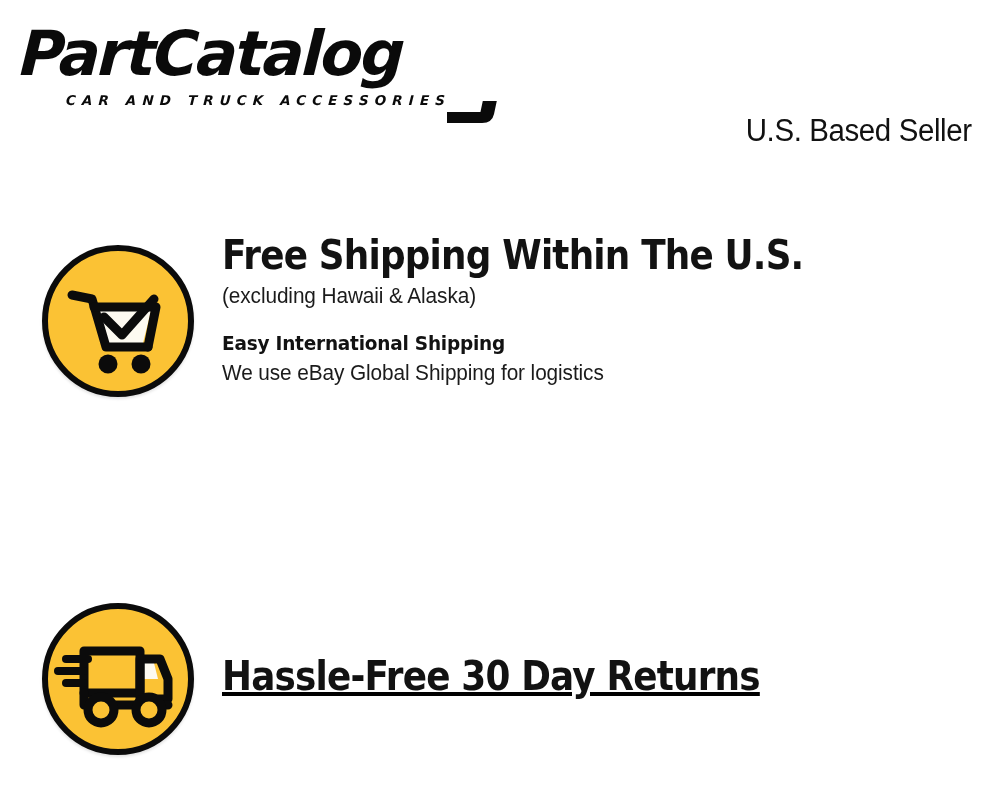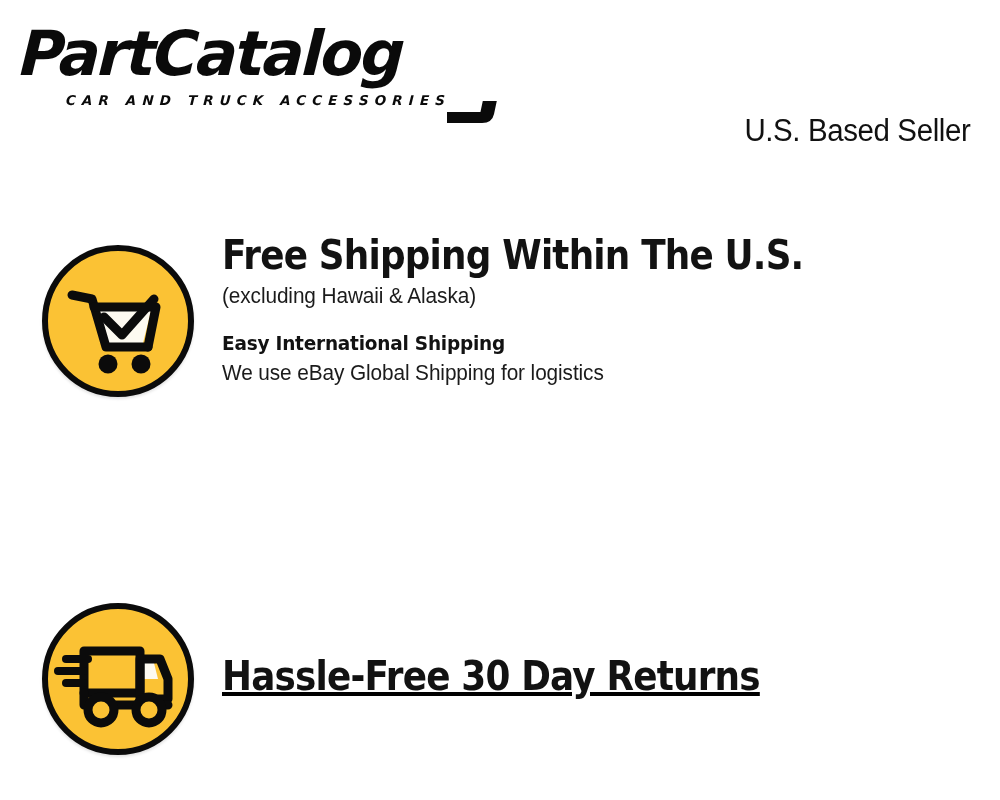--- a/index.html
+++ b/index.html
@@ -72,24 +72,24 @@
     position: absolute;
     left: 425px;
     top: 78px;
     width: 54px;
     height: 26px;
   }
 
   
   #seller-badge {
     position: absolute;
-    right: 1px;
+    right: 14px;
     top: 8px;
     width: 268px;
-    text-align: left;
+    text-align: center;
   }
 
   #flag-wrap {
     display: inline-block;
     width: 146px;
     height: 99px;
     margin-right: 2px;
     vertical-align: top;
   }
 

